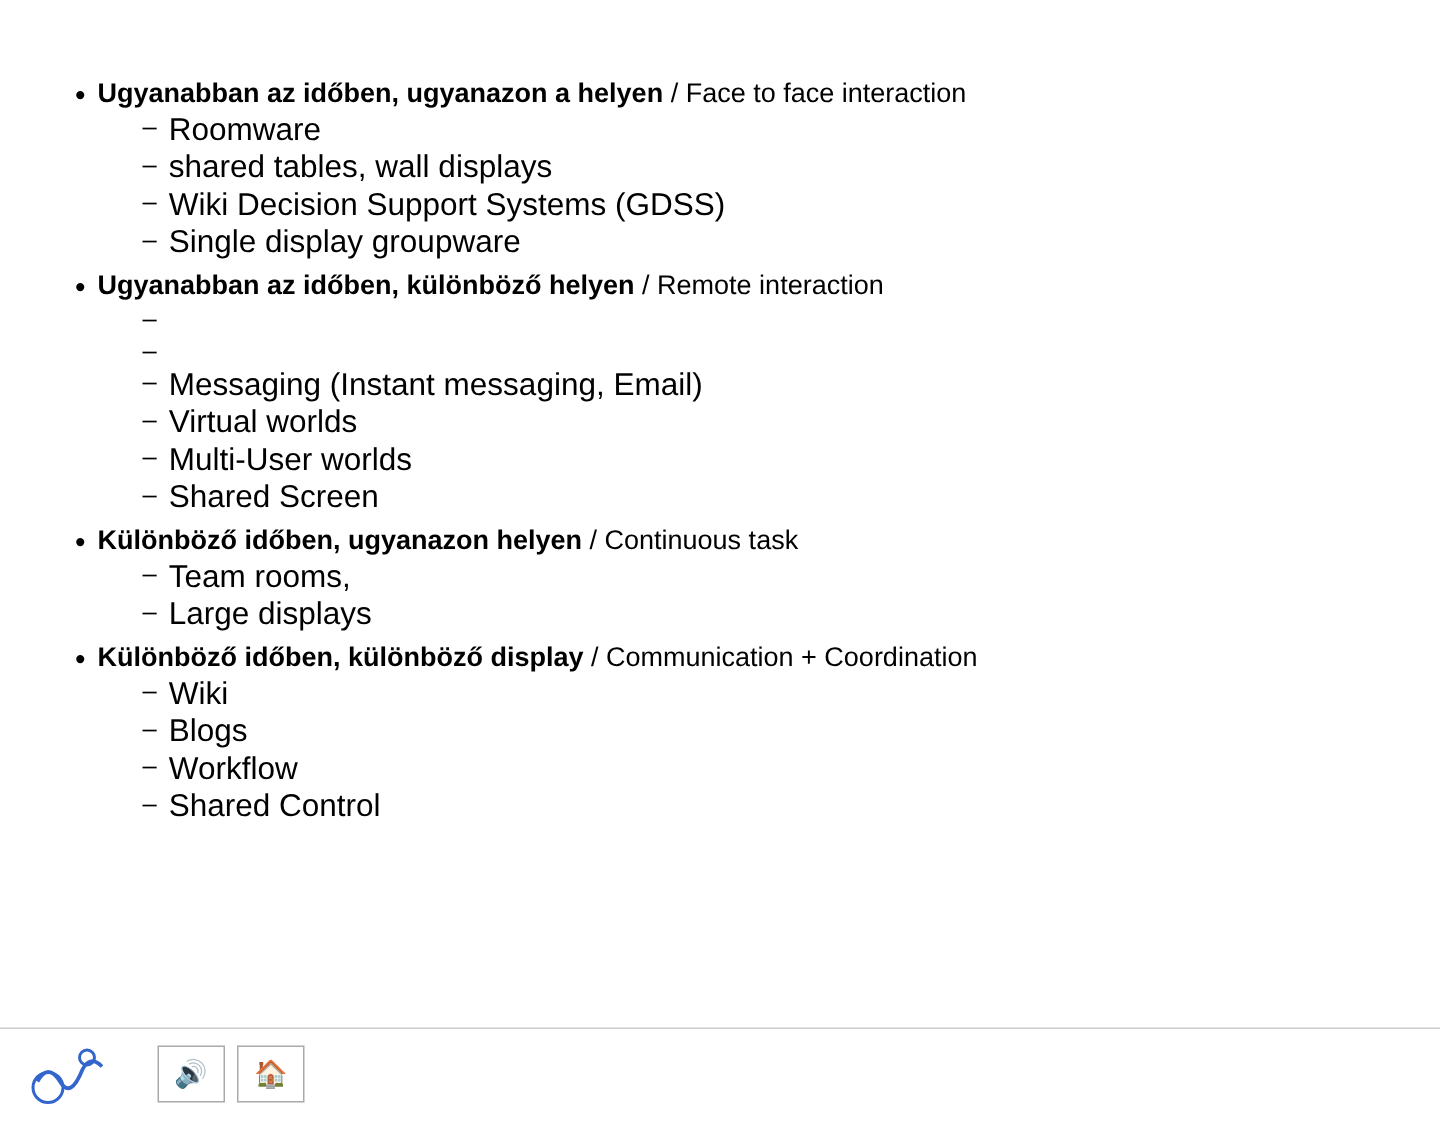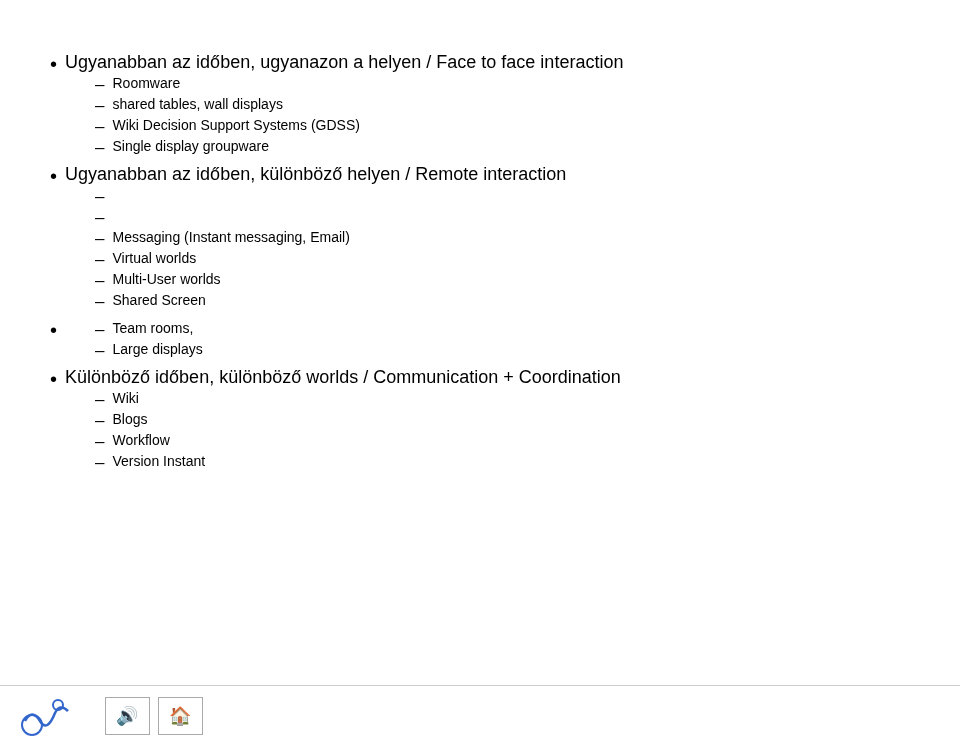--- a/index.html
+++ b/index.html
@@ -55,21 +55,21 @@
       margin-right: 8px;
       flex-shrink: 0;
       margin-top: 1px;
     }
 
     .item-text {
       flex: 1;
     }
 
     .bold-label {
-      font-weight: normal;
+      font-weight: bold;
     }
 
     ul.sub-list {
       list-style: none;
       padding: 0;
       margin: 2px 0 2px 0;
     }
 
     ul.sub-list > li {
       display: flex;
@@ -78,21 +78,21 @@
       padding-left: 30px;
     }
 
     .dash {
       margin-right: 8px;
       flex-shrink: 0;
       font-size: 17px;
     }
 
     .sub-text {
-      font-size: 14px;
+      font-size: 21px;
     }
 
     .footer {
       position: absolute;
       bottom: 10px;
       left: 0;
       width: 960px;
       display: flex;
       align-items: center;
       padding: 0 20px;
@@ -195,52 +195,53 @@
               <li>
                 <span class="dash">–</span>
                 <span class="sub-text">Shared Screen</span>
               </li>
             </ul>
           </div>
         </li>
         <li>
           <span class="bullet">•</span>
           <div class="item-text">
+            <div><span class="bold-label">Különböző időben, ugyanazon helyen</span><span> / Continuous task</span></div>
             <ul class="sub-list">
               <li>
                 <span class="dash">–</span>
                 <span class="sub-text">Team rooms,</span>
               </li>
               <li>
                 <span class="dash">–</span>
                 <span class="sub-text">Large displays</span>
               </li>
             </ul>
           </div>
         </li>
         <li>
           <span class="bullet">•</span>
           <div class="item-text">
-            <div><span class="bold-label">Különböző időben, különböző worlds</span><span> / Communication + Coordination</span></div>
+            <div><span class="bold-label">Különböző időben, különböző display</span><span> / Communication + Coordination</span></div>
             <ul class="sub-list">
               <li>
                 <span class="dash">–</span>
                 <span class="sub-text">Wiki</span>
               </li>
               <li>
                 <span class="dash">–</span>
                 <span class="sub-text">Blogs</span>
               </li>
               <li>
                 <span class="dash">–</span>
                 <span class="sub-text">Workflow</span>
               </li>
               <li>
                 <span class="dash">–</span>
-                <span class="sub-text">Version Instant</span>
+                <span class="sub-text">Shared Control</span>
               </li>
             </ul>
           </div>
         </li>
       </ul>
   </div>
 
   <div class="footer">
     <div class="footer-logo">
 

